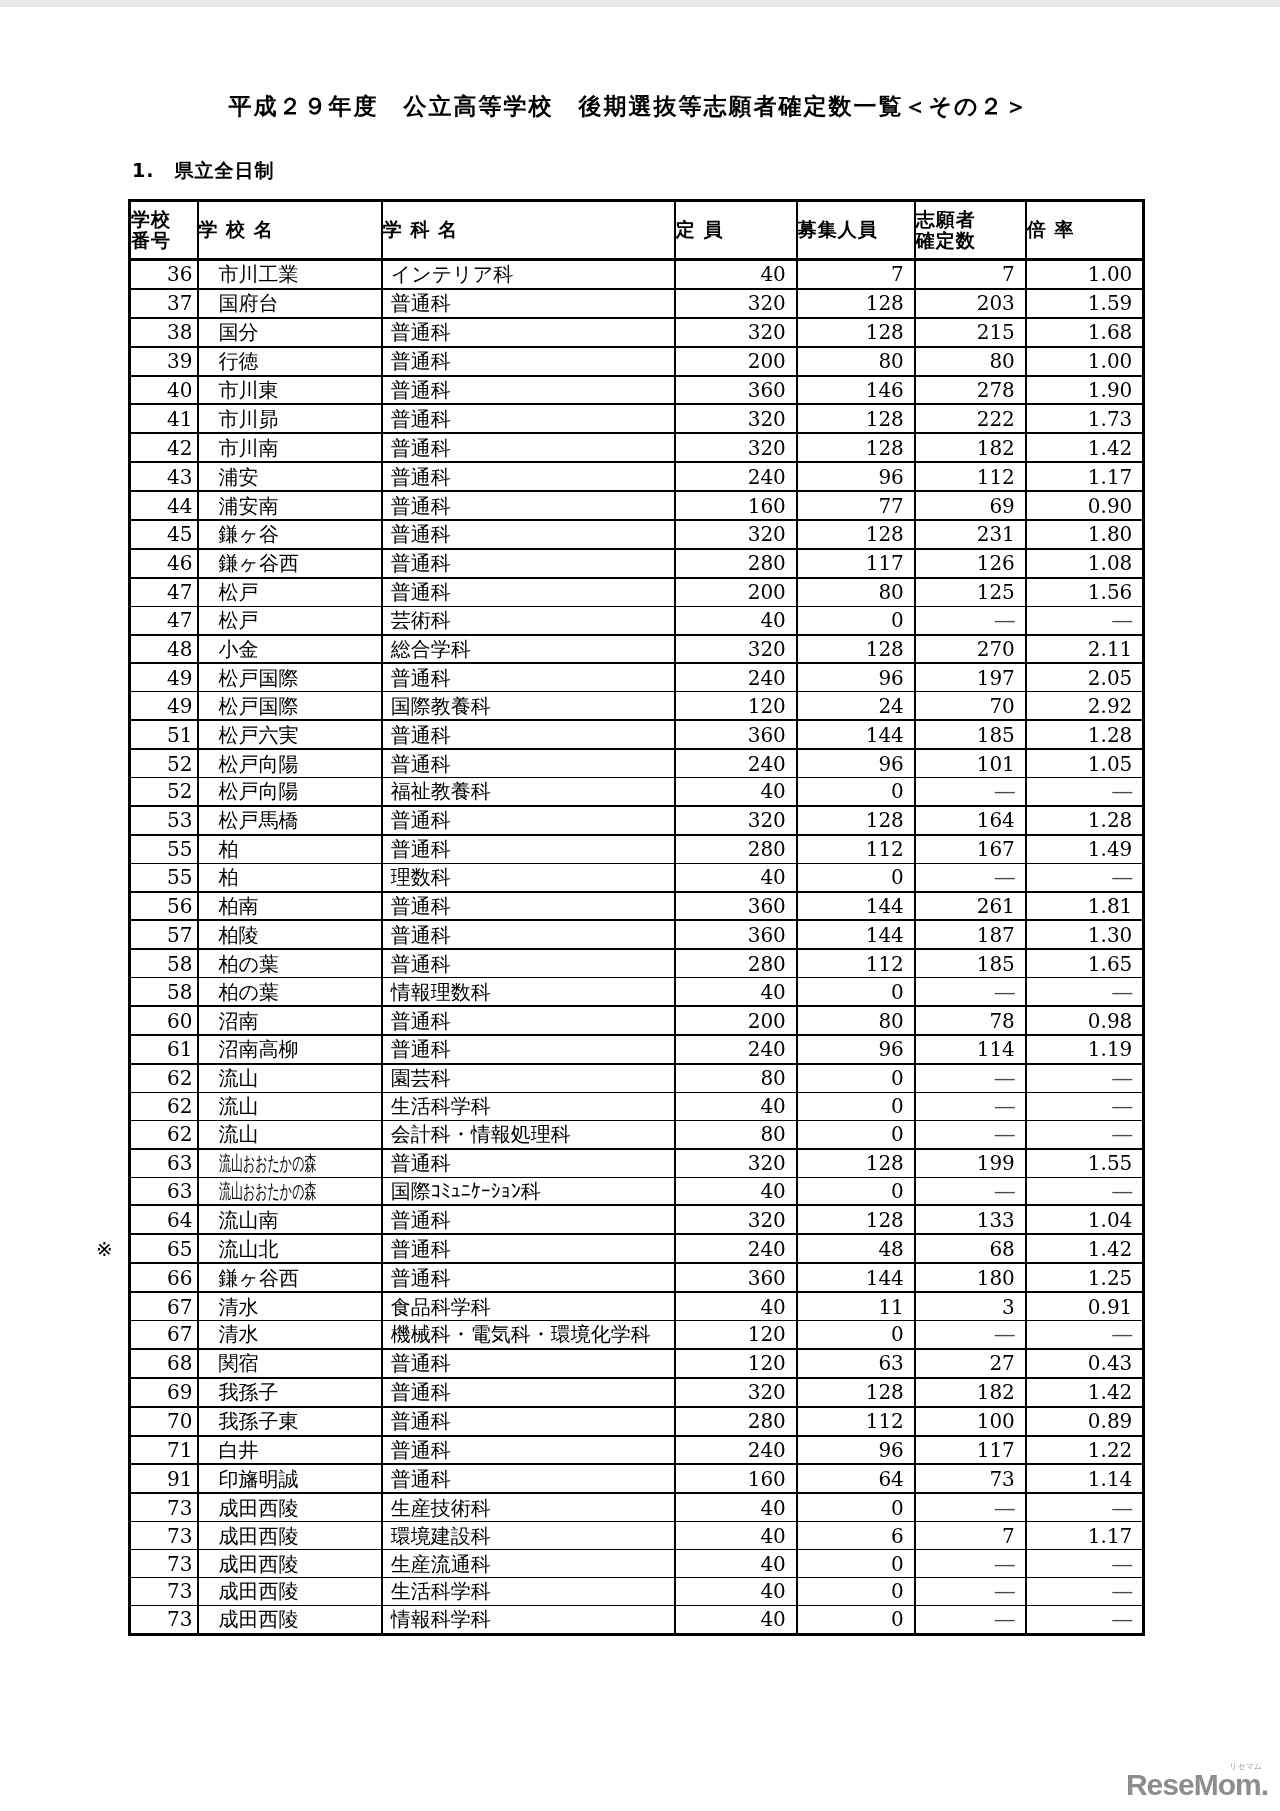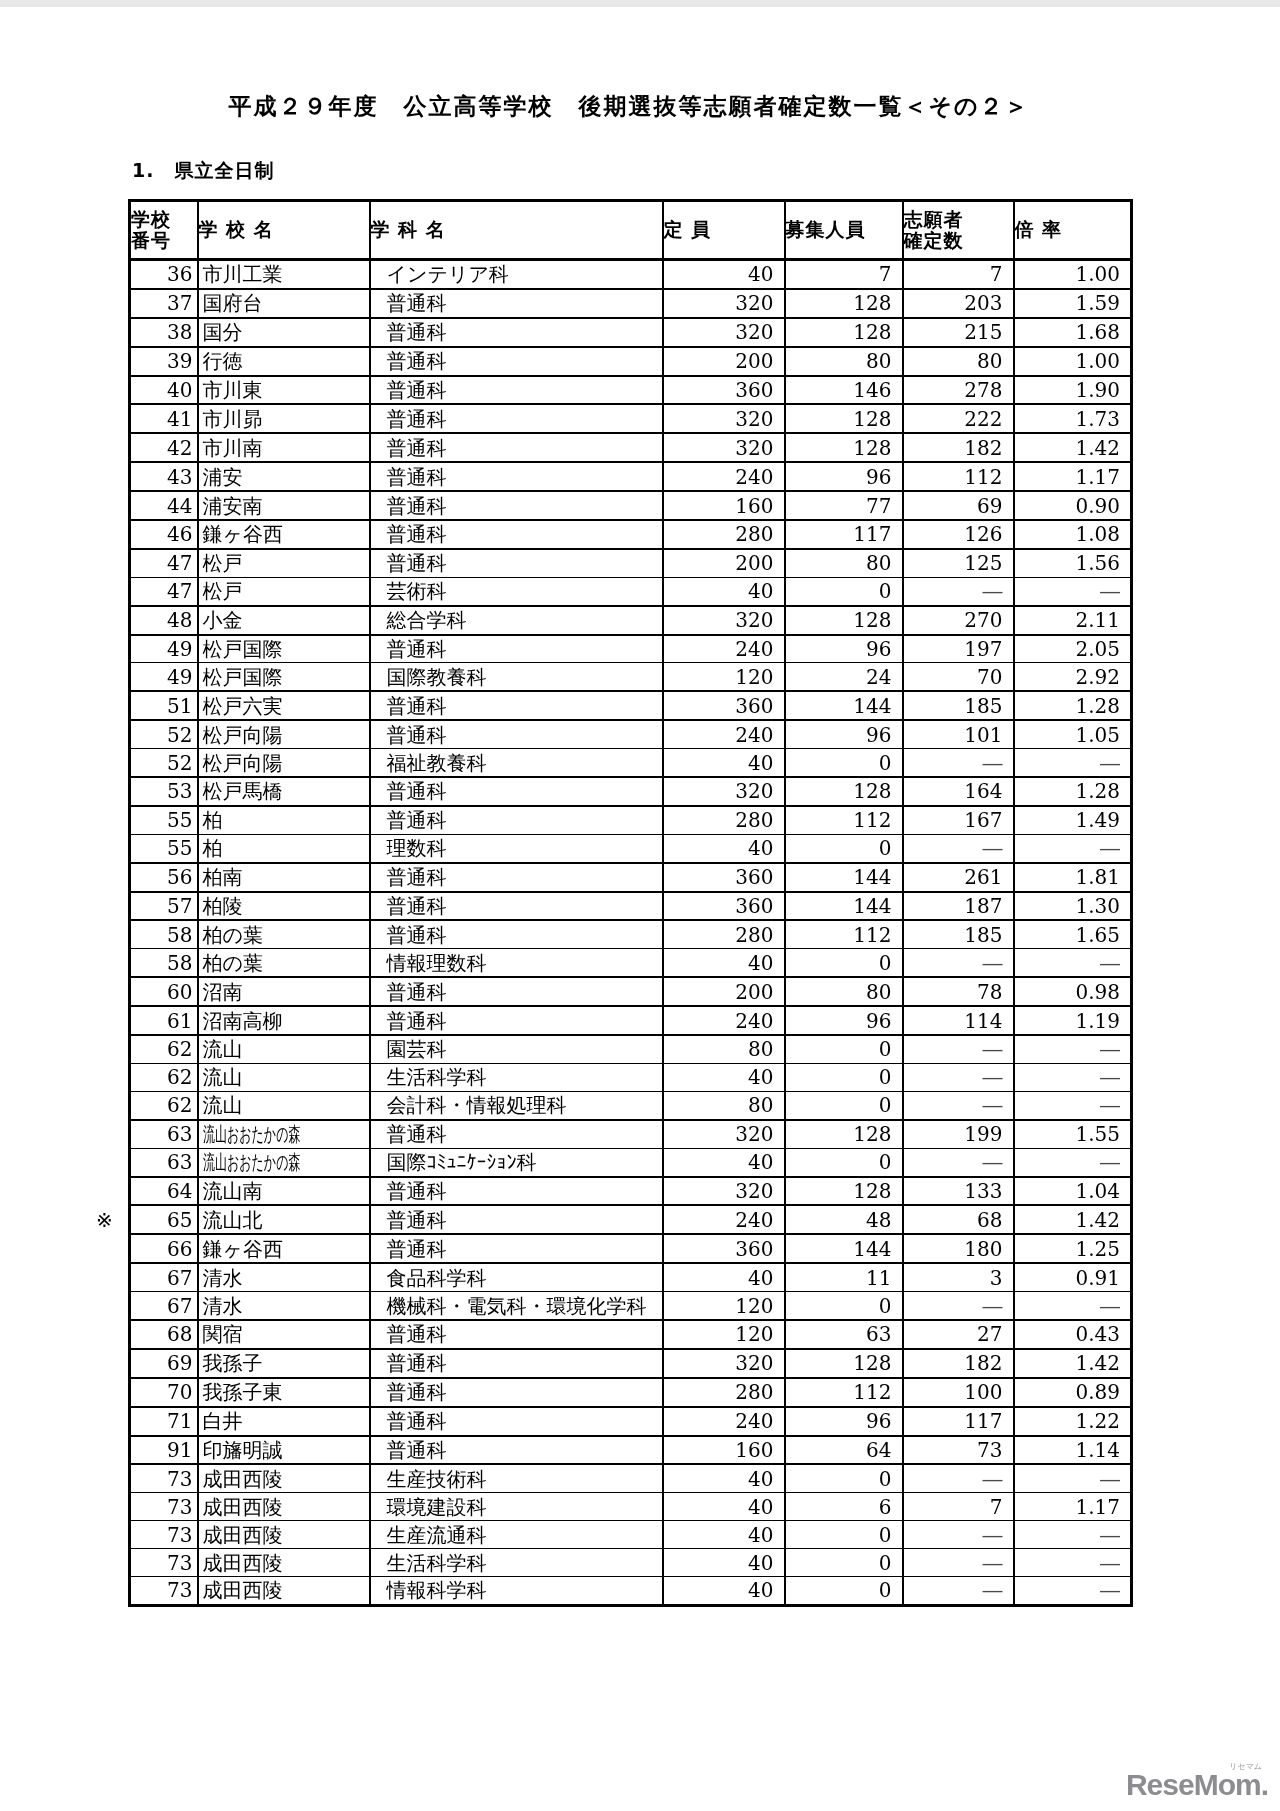--- a/index.html
+++ b/index.html
@@ -59,22 +59,22 @@
   }
   .school-table tbody td {
     height:26.9px;
     font-size:20px;
     line-height:1;
     vertical-align:middle;
     white-space:nowrap;
   }
   .school-table tbody tr.group-start td { border-top-width:2px; }
   td.c-no     { text-align:right; padding-right:4px; position:relative; }
-  td.c-school { text-align:left;  padding-left:4px;  }
-  td.c-dept   { text-align:left;  padding-left:16px;  }
+  td.c-school { text-align:left;  padding-left:20px;  }
+  td.c-dept   { text-align:left;  padding-left:8px;  }
   td.c-num    { text-align:right; padding-right:10px; }
   .cell-text { display:inline-block; }
   .cell-text.condensed {
     transform:scaleX(0.60);
     transform-origin:0 50%;
     white-space:nowrap;
   }
   .cell-text.dash { color:#4a4a4a; }
   .row-mark {
     position:absolute;
@@ -211,20 +211,29 @@
         <tr class="group-start">
       <td class="c-no"><span class="cell-text">44</span></td>
       <td class="c-school"><span class="cell-text">浦安南</span></td>
       <td class="c-dept"><span class="cell-text">普通科</span></td>
       <td class="c-num"><span class="cell-text">160</span></td>
       <td class="c-num"><span class="cell-text">77</span></td>
       <td class="c-num"><span class="cell-text">69</span></td>
       <td class="c-num"><span class="cell-text">0.90</span></td>
     </tr>
         <tr class="group-start">
+      <td class="c-no"><span class="cell-text">45</span></td>
+      <td class="c-school"><span class="cell-text">鎌ヶ谷</span></td>
+      <td class="c-dept"><span class="cell-text">普通科</span></td>
+      <td class="c-num"><span class="cell-text">320</span></td>
+      <td class="c-num"><span class="cell-text">128</span></td>
+      <td class="c-num"><span class="cell-text">231</span></td>
+      <td class="c-num"><span class="cell-text">1.80</span></td>
+    </tr>
+        <tr class="group-start">
       <td class="c-no"><span class="cell-text">46</span></td>
       <td class="c-school"><span class="cell-text">鎌ヶ谷西</span></td>
       <td class="c-dept"><span class="cell-text">普通科</span></td>
       <td class="c-num"><span class="cell-text">280</span></td>
       <td class="c-num"><span class="cell-text">117</span></td>
       <td class="c-num"><span class="cell-text">126</span></td>
       <td class="c-num"><span class="cell-text">1.08</span></td>
     </tr>
         <tr class="group-start">
       <td class="c-no"><span class="cell-text">47</span></td>

